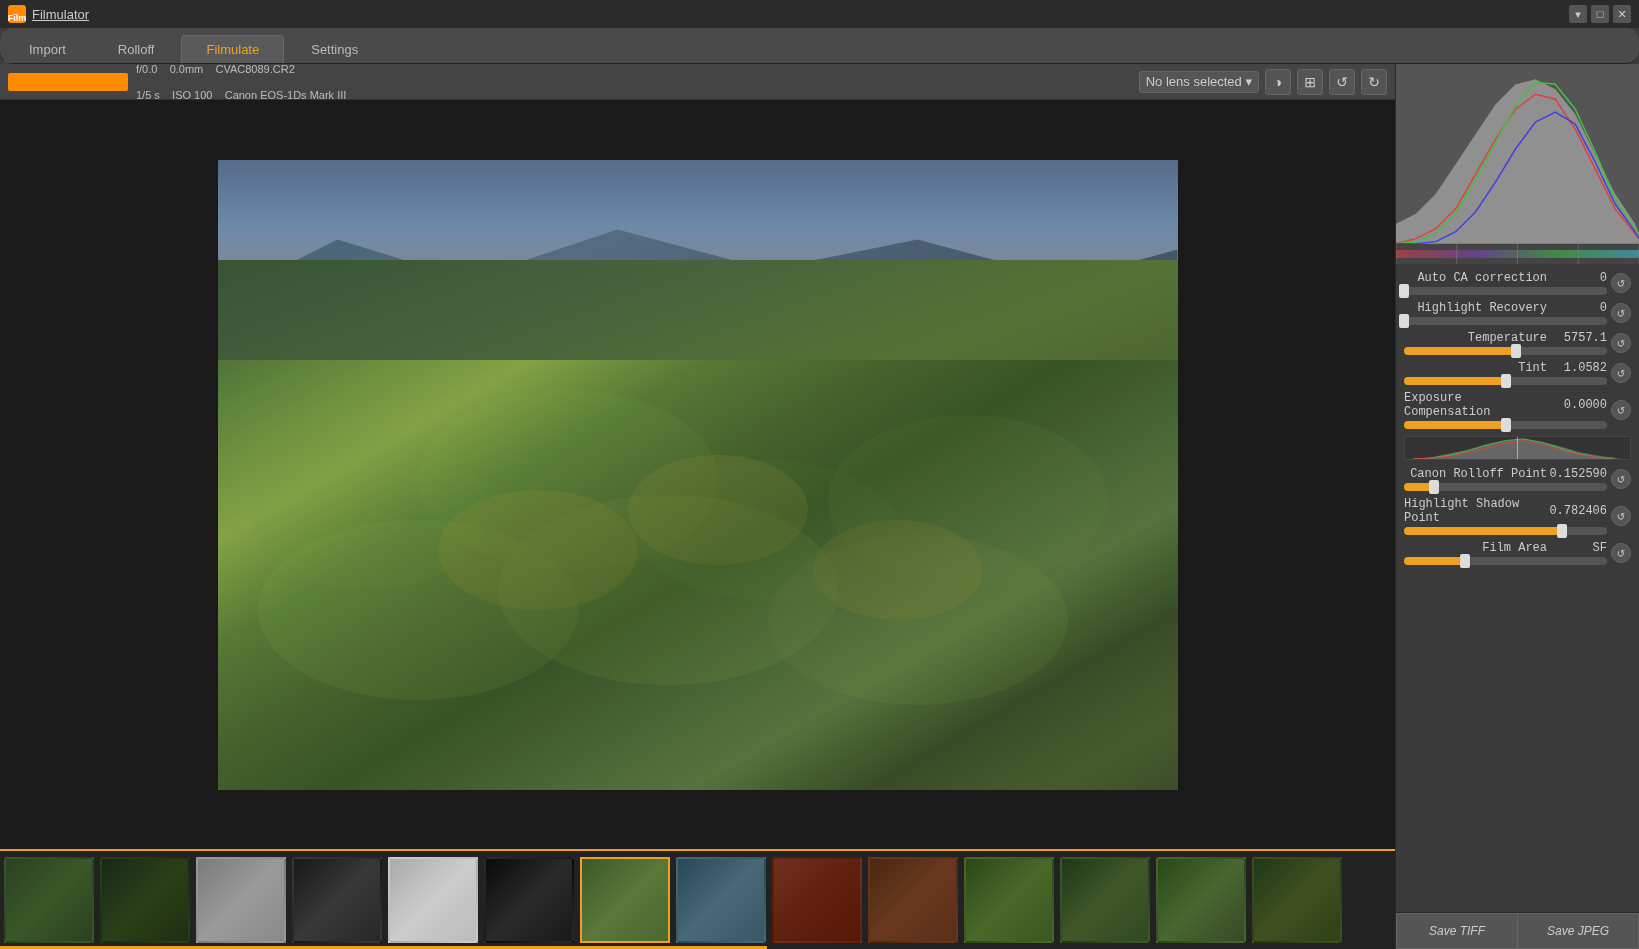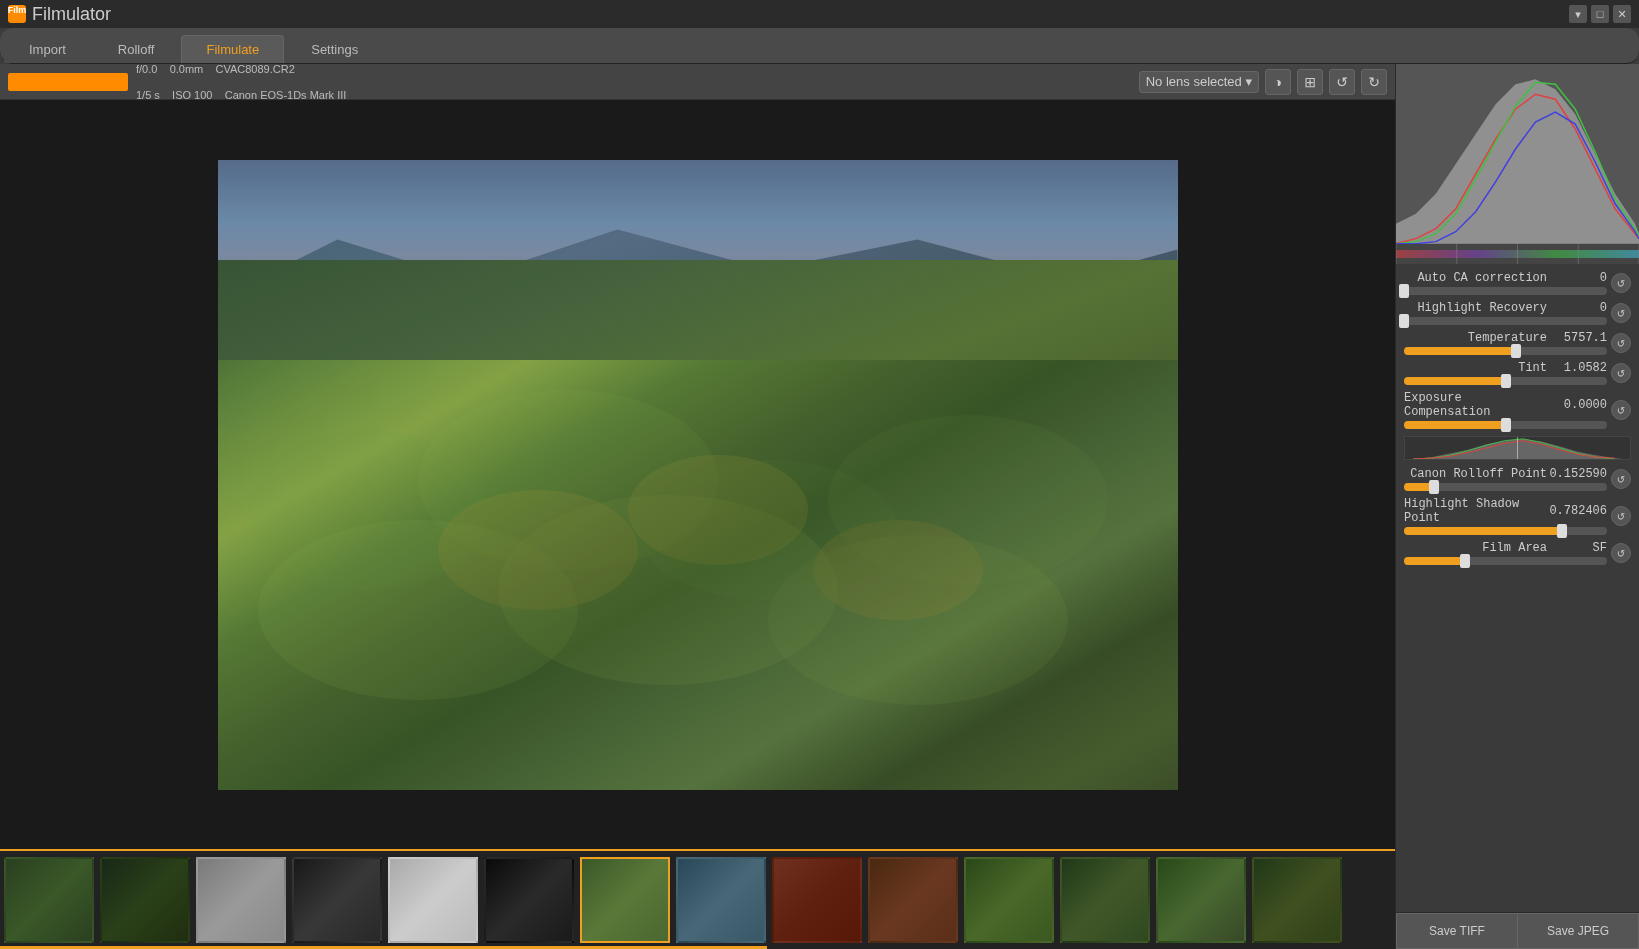--- a/index.html
+++ b/index.html
@@ -20,24 +20,24 @@
       display: flex;
       align-items: center;
       justify-content: space-between;
       padding: 0 8px;
     }
     #titlebar-left { display: flex; align-items: center; gap: 6px; }
     #titlebar-icon {
       width: 18px; height: 18px;
       background: #ff8c00;
       border-radius: 3px;
-      display: flex; align-items: flex-start; justify-content: center;
+      display: flex; align-items: flex-end; justify-content: center;
       font-size: 9px; font-weight: bold; color: white;
     }
-    #titlebar-title { font-size: 18px; color: #ccc; }
+    #titlebar-title { font-size: 13px; color: #ccc; text-decoration: underline; }
     #titlebar-controls { display: flex; gap: 4px; }
     .titlebar-btn {
       width: 18px; height: 18px;
       background: #555;
       border: none;
       color: #ccc;
       cursor: pointer;
       font-size: 11px;
       display: flex; align-items: center; justify-content: center;
       border-radius: 2px;
@@ -274,21 +274,21 @@
       flex-shrink: 0;
     }
     .save-btn {
       flex: 1;
       height: 36px;
       background: #555;
       border: 1px solid #666;
       color: #ccc;
       font-size: 12px;
       cursor: pointer;
-      display: flex; align-items: center; justify-content: center;
+      display: flex; align-items: center; justify-content: center; font-style: italic;
     }
     .save-btn:first-child { border-right: none; }
 
     
     #hist-svg {
       position: absolute;
       top: 0; left: 0;
       width: 100%;
       height: 100%;
     }

